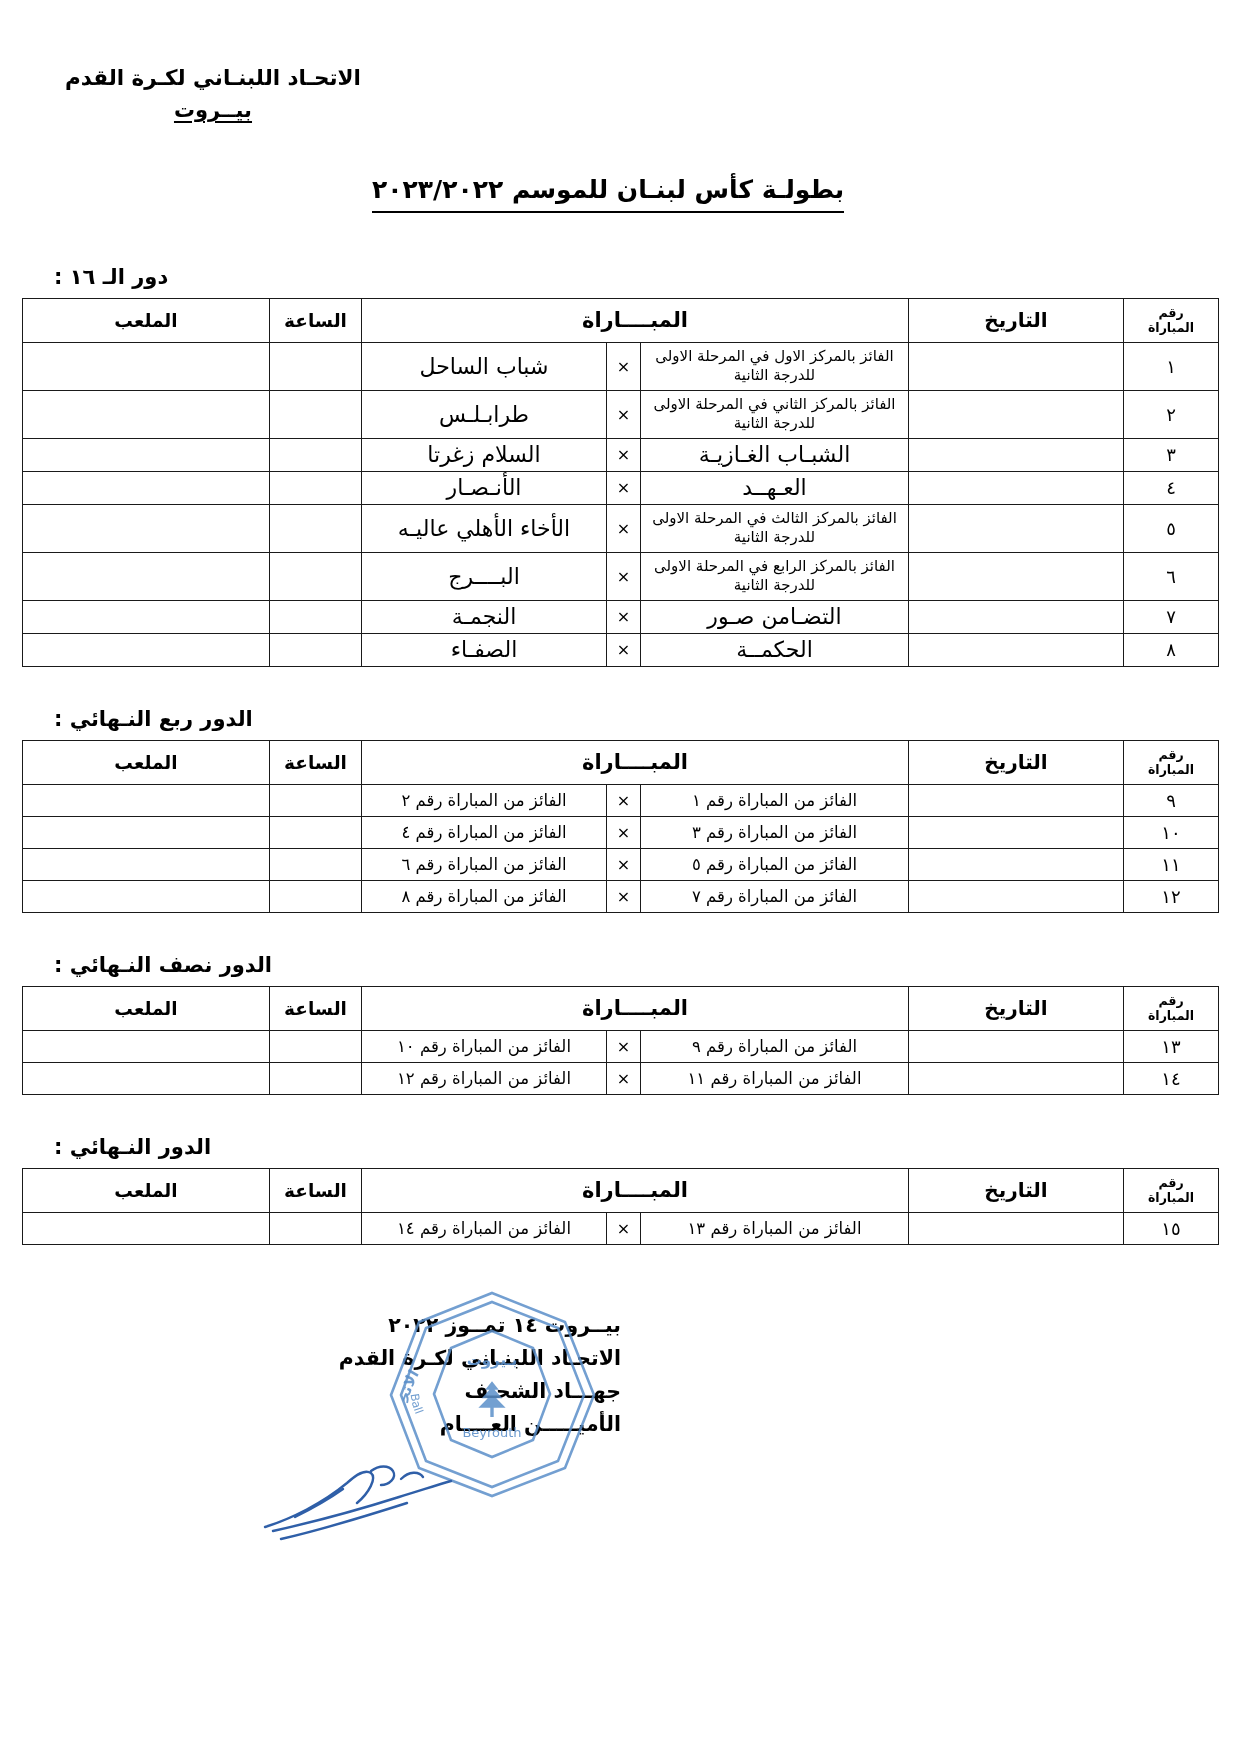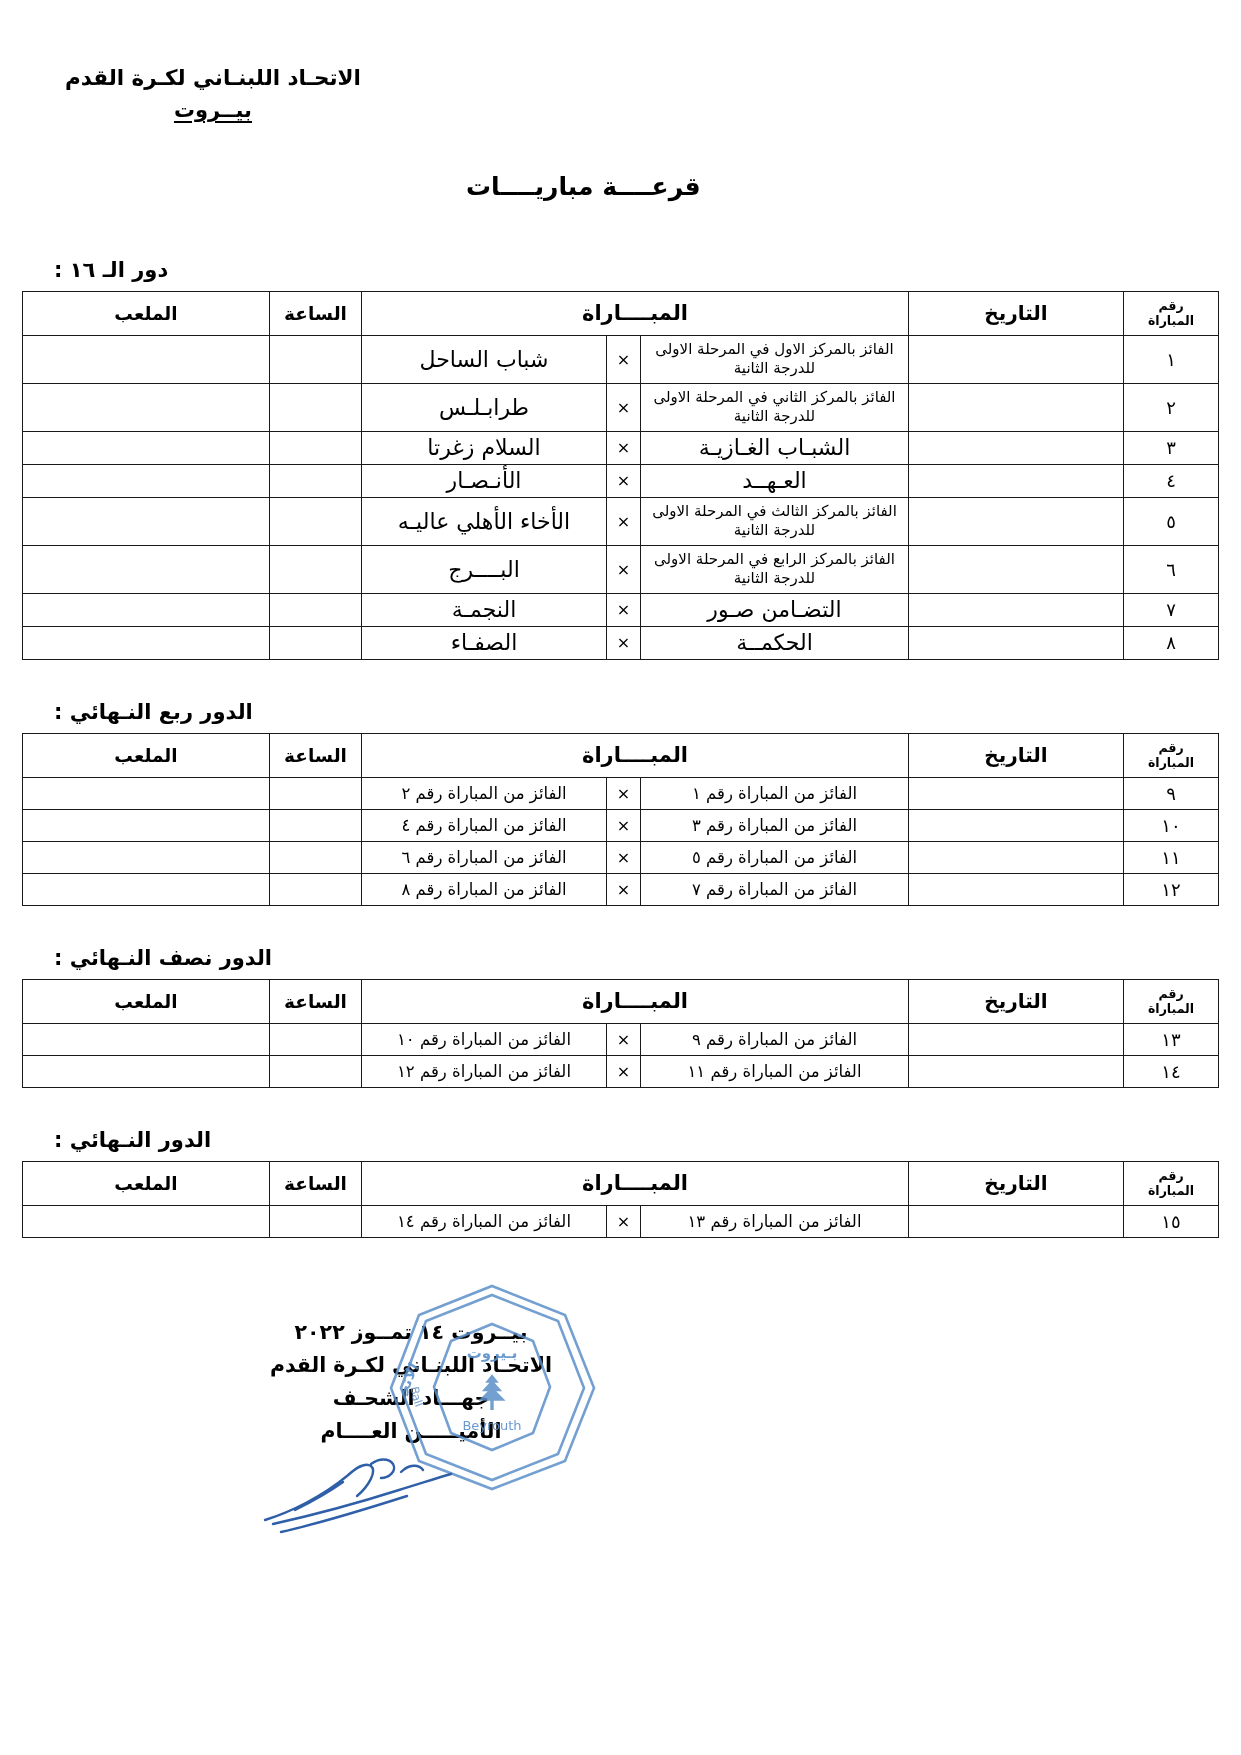--- a/index.html
+++ b/index.html
@@ -166,23 +166,23 @@
 
   
   .footer {
     position: relative;
     margin-top: 42px;
     height: 330px;
   }
   .sig-block {
     position: absolute;
     right: 620px;
-    top: 36px;
+    top: 22px;
     width: 420px;
-    text-align: center;
+    text-align: right;
     direction: rtl;
     font-size: 20.5px;
     font-weight: bold;
     line-height: 1.62;
     letter-spacing: 1.3px;
   }
   .sig-block div { white-space: nowrap; }
 
   
   .stamp {
@@ -208,21 +208,23 @@
 <body>
 
 <div class="page">
 
   <div class="doc-header">
     <div class="org-name">الاتحـاد اللبنـاني لكـرة القدم</div>
     <div class="org-city">بيــروت</div>
   </div>
 
   <div class="title-block">
-    <div class="title-line1">قرعــــة مباريــــات</div>
+    <div>
+      <span class="title-line2">بطولـة كأس لبنـان للموسم ٢٠٢٣/٢٠٢٢</span>
+    </div>
   </div>
 
   <div id="rounds-container">
       <div class="round-label first">دور الـ ١٦ :</div>
       <div class="tbl-wrap">
         <table class="draw">
           <colgroup>
             <col class="c-num">
             <col class="c-date">
             <col class="c-mA">

